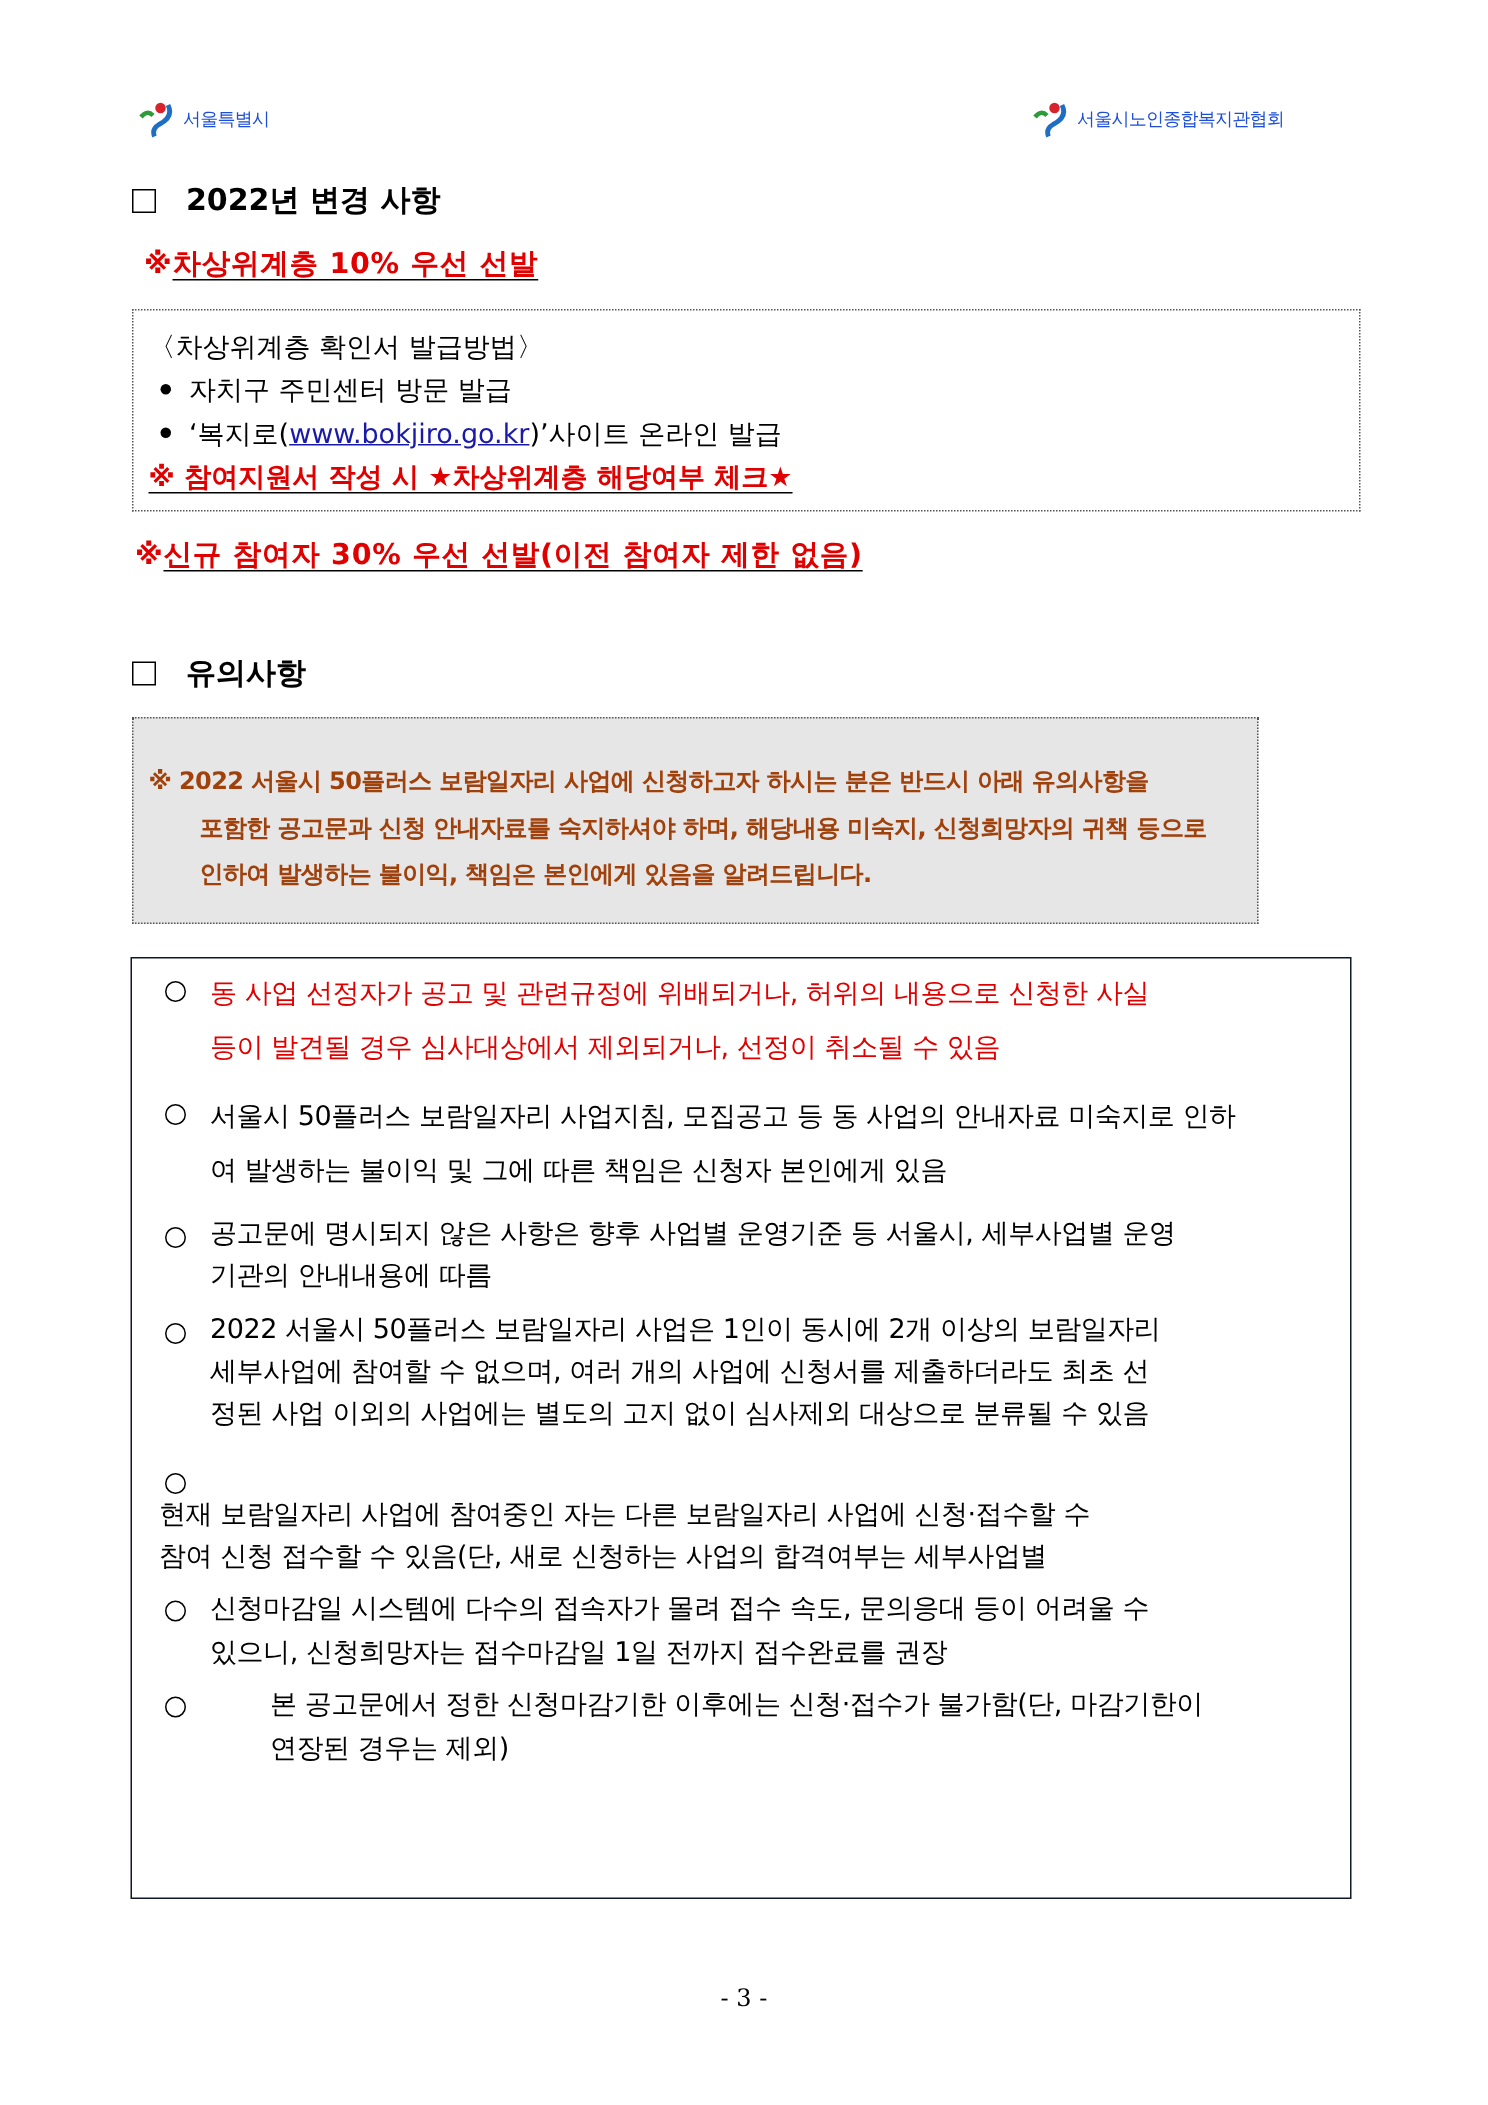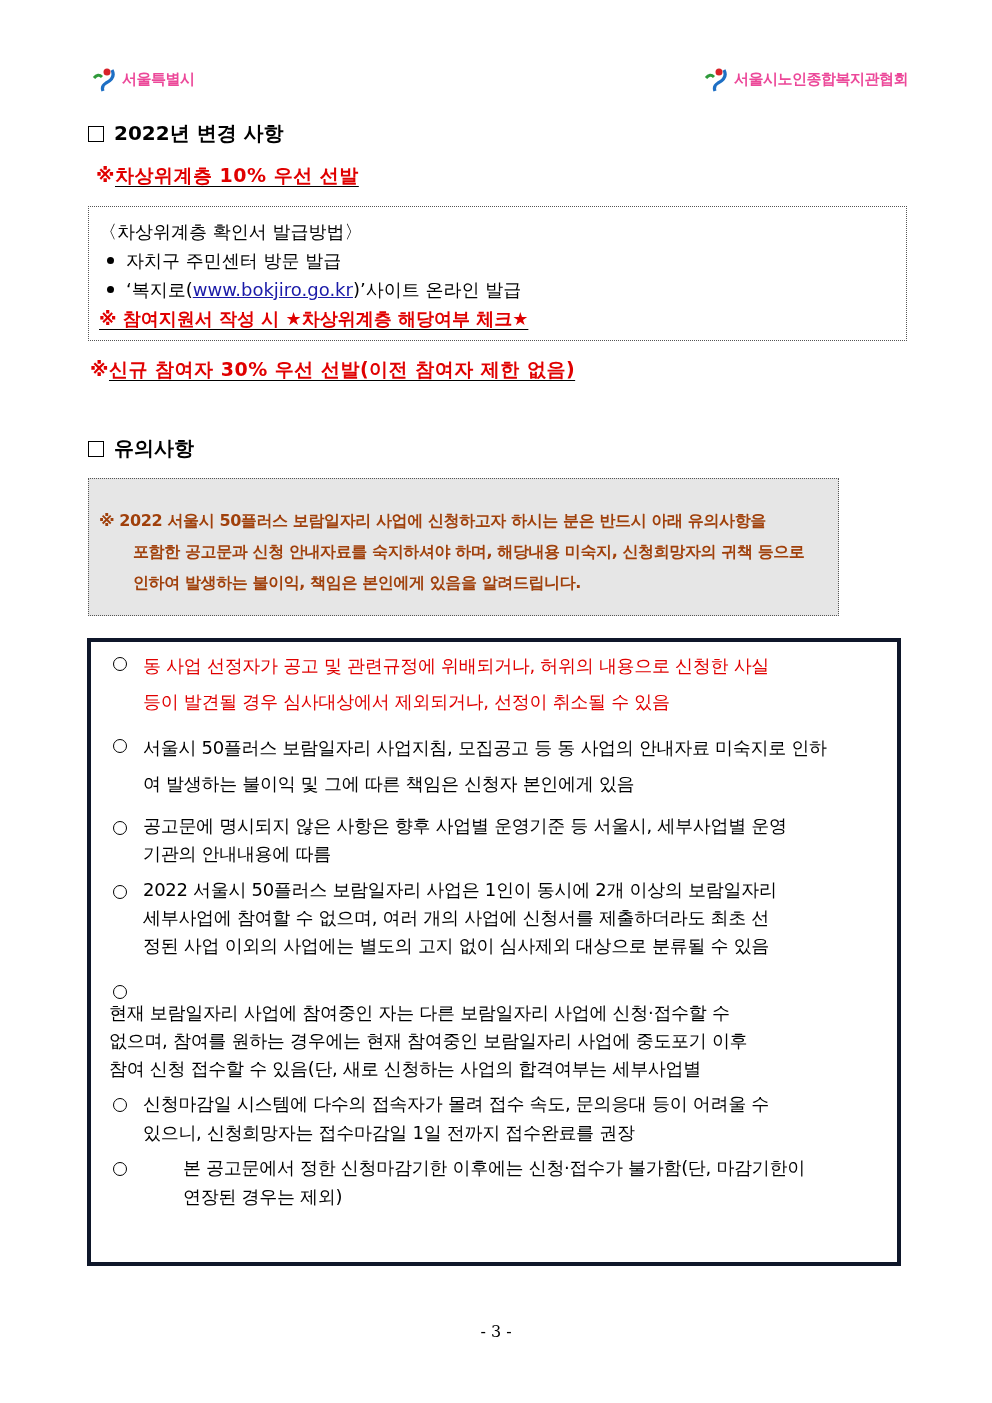--- a/index.html
+++ b/index.html
@@ -1,41 +1,41 @@
 <!DOCTYPE html>
 <html><head>
   <meta charset="utf-8">
   <style>
     * { box-sizing: border-box; margin: 0; padding: 0; }
     html, body { width: 992px; height: 1403px; background: #ffffff; }
     body { position: relative; font-family: "DejaVu Sans", sans-serif; color: #000; overflow: hidden; }
 
     .logo { position: absolute; display: flex; align-items: center; gap: 4px; }
     .logo-left { left: 92px; top: 66px; }
-    .logo-right { left: 704px; top: 66px; }
+    .logo-right { left: 688px; top: 66px; }
     .logo-mark { width: 26px; height: 26px; display: inline-block; }
-    .logo-text { font-size: 15px; color: #ec4899; font-weight: bold; letter-spacing: -0.5px; }
+    .logo-text { font-size: 12px; color: #1d4ed8; font-weight: normal; letter-spacing: -0.5px; }
 
-    .section-head { position: absolute; left: 88px; font-size: 20px; font-weight: bold; display: flex; align-items: center; gap: 10px; }
+    .section-head { position: absolute; left: 88px; font-size: 20px; font-weight: bold; display: flex; align-items: center; gap: 20px; }
     .checkbox { width: 16px; height: 16px; border: 1.6px solid #000; display: inline-block; }
 
     .red-line { position: absolute; font-size: 19px; font-weight: bold; color: #e00000; letter-spacing: 0.5px; }
     .red-line .u { text-decoration: underline; text-decoration-color: #000; text-underline-offset: 4px; }
 
     .box1 { position: absolute; left: 88px; top: 206px; width: 819px; height: 135px; border: 1px dotted #555; padding: 10px 10px; }
     .box1 .line { font-size: 18px; line-height: 29px; white-space: nowrap; }
     .box1 .bullet { display: inline-block; width: 7px; height: 7px; border-radius: 50%; background: #000; margin: 0 12px 3px 8px; vertical-align: middle; }
     .box1 .link { color: #1a1aa8; text-decoration: underline; }
     .box1 .red { color: #e00000; font-weight: bold; text-decoration: underline; text-decoration-color: #000; text-underline-offset: 4px; }
 
     .notice { position: absolute; left: 88px; top: 478px; width: 751px; height: 138px; background: #e6e6e6; border: 1px dotted #555; padding: 26px 10px 0 10px; }
     .notice p { font-size: 16px; font-weight: bold; color: #a0400b; line-height: 31px; white-space: nowrap; letter-spacing: -0.4px; }
     .notice p.indent { padding-left: 34px; }
 
-    .items { position: absolute; left: 87px; top: 638px; width: 814px; height: 628px; border: 4px solid #0f172a; padding: 6px 20px 0 18px; }
+    .items { position: absolute; left: 87px; top: 638px; width: 814px; height: 628px; border: 1px solid #0f172a; padding: 6px 20px 0 18px; }
     .item { display: flex; align-items: flex-start; }
     .item .circ { width: 14px; height: 14px; border: 1.3px solid #000; border-radius: 50%; flex: 0 0 14px; margin: 9px 16px 0 4px; }
     .item .txt { font-size: 18px; letter-spacing: -0.3px; }
     .item .txt div { white-space: nowrap; }
     .red-text { color: #e00000; }
     .red-bold-u { color: #e00000; font-weight: bold; text-decoration: underline; text-decoration-color: #000; text-underline-offset: 4px; }
 
     .page-num { position: absolute; left: 0; width: 992px; top: 1322px; text-align: center; font-size: 16px; font-family: "DejaVu Serif", serif; }
   </style>
 </head>
@@ -122,21 +122,20 @@
     <div class="txt" style="line-height:28px;">
       <div>2022 서울시 50플러스 보람일자리 사업은 1인이 동시에 2개 이상의 보람일자리</div>
       <div>세부사업에 참여할 수 없으며, 여러 개의 사업에 신청서를 제출하더라도 최초 선</div>
       <div>정된 사업 이외의 사업에는 별도의 고지 없이 심사제외 대상으로 분류될 수 있음</div>
     </div>
   </div>
   <div class="item" style="margin-bottom:6px;flex-direction:column;">
     <span class="circ"></span>
     <div class="txt" style="line-height:28px;">
       <div>현재 보람일자리 사업에 참여중인 자는 다른 보람일자리 사업에 신청·접수할 수</div>
-      <div>없으며, 참여를 원하는 경우에는 현재 참여중인 보람일자리 사업에 중도포기 이후</div>
       <div>참여 신청 접수할 수 있음(단, 새로 신청하는 사업의 합격여부는 세부사업별</div>
     </div>
   </div>
   <div class="item" style="margin-bottom:6px;">
     <span class="circ"></span>
     <div class="txt" style="line-height:29px;">
       <div>신청마감일 시스템에 다수의 접속자가 몰려 접수 속도, 문의응대 등이 어려울 수</div>
       <div>있으니, 신청희망자는 접수마감일 1일 전까지 접수완료를 권장</div>
     </div>
   </div>

